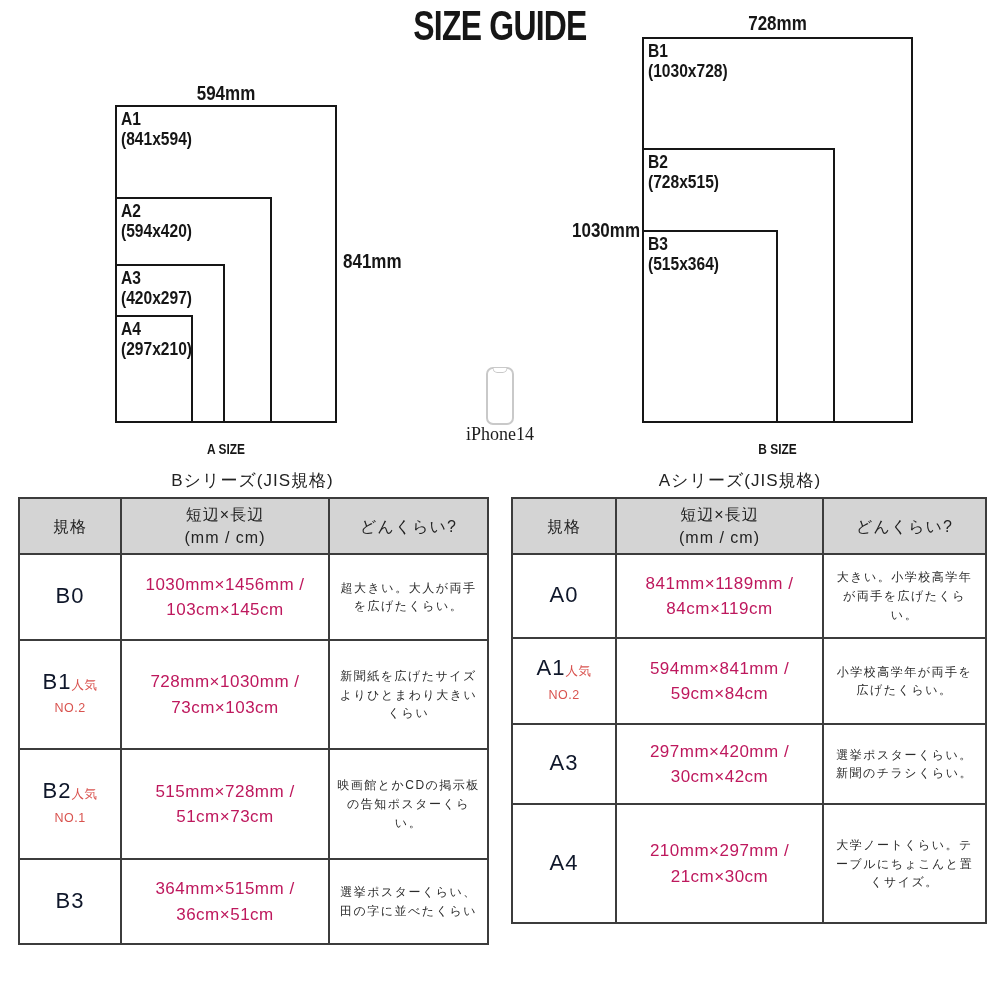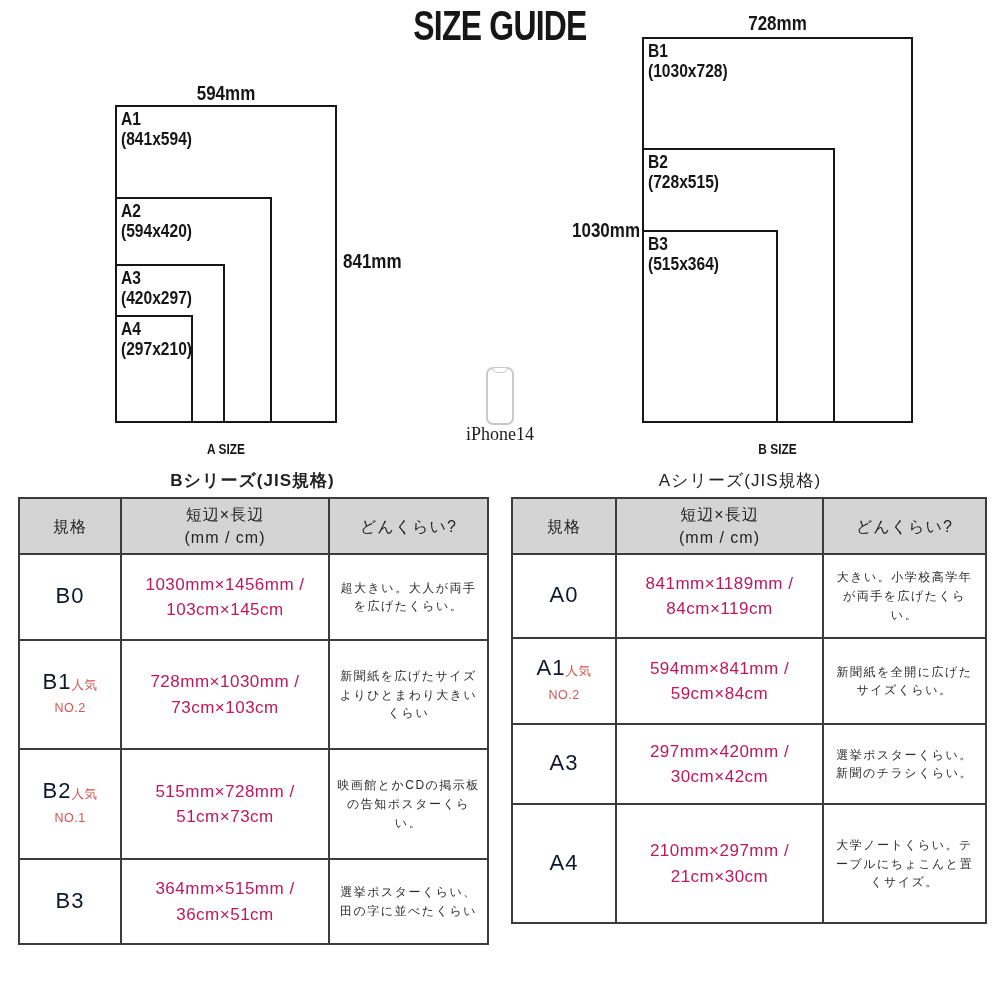--- a/index.html
+++ b/index.html
@@ -118,21 +118,21 @@
 
 <div class="dim-label" style="left:560px;top:219px;width:80px;text-align:right;transform-origin:100% 0;">1030mm</div>
 
 <div class="caption" style="left:642px;top:441px;width:271px;">B SIZE</div>
 
 <div class="phone-body">
   <div class="phone-notch"></div>
 </div>
 <div class="phone-label">iPhone14</div>
 
-<div class="tbl-title" style="left:18px;top:469px;width:469px;font-weight:bold;">Bシリーズ(JIS規格)</div>
+<div class="tbl-title" style="left:18px;top:469px;width:469px;">Bシリーズ(JIS規格)</div>
 
 <table class="sizes" id="table-b">
   <colgroup>
       <col style="width:102px">
       <col style="width:208px">
       <col style="width:159px">
     </colgroup>
   <tbody>
       <tr class="hdr">
     <th>規格</th>
@@ -180,21 +180,21 @@
   </tr>
   <tr class="r0">
     <td><span class="grade">A0</span><span class="badge"></span></td>
     <td class="c-dims">841mm×1189mm / 84cm×119cm</td>
     <td class="c-desc">大きい。小学校高学年が両手を広げたくらい。</td>
   </tr>
   <tr class="r1">
     <td><span class="grade">A1</span><span class="badge">人気
 NO.2</span></td>
     <td class="c-dims">594mm×841mm / 59cm×84cm</td>
-    <td class="c-desc">新聞紙を全開に広げたサイズくらい。</td>
+    <td class="c-desc">小学校高学年が両手を広げたくらい。</td>
   </tr>
   <tr class="r3">
     <td><span class="grade">A3</span><span class="badge"></span></td>
     <td class="c-dims">297mm×420mm / 30cm×42cm</td>
     <td class="c-desc">選挙ポスターくらい。新聞のチラシくらい。</td>
   </tr>
   <tr class="r4">
     <td><span class="grade">A4</span><span class="badge"></span></td>
     <td class="c-dims">210mm×297mm / 21cm×30cm</td>
     <td class="c-desc">大学ノートくらい。テーブルにちょこんと置くサイズ。</td>

